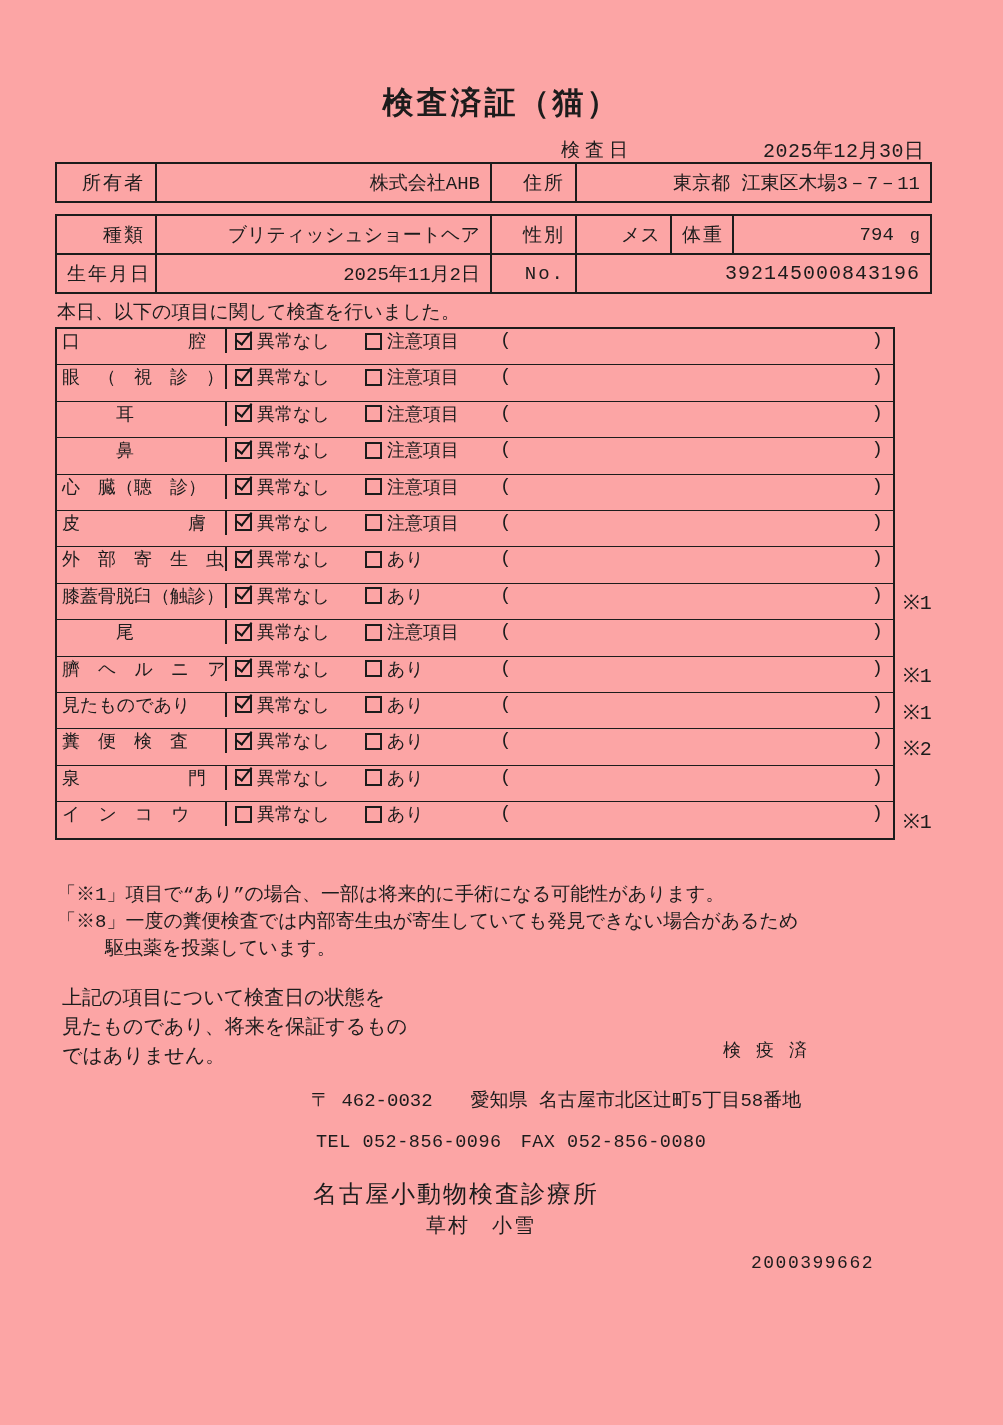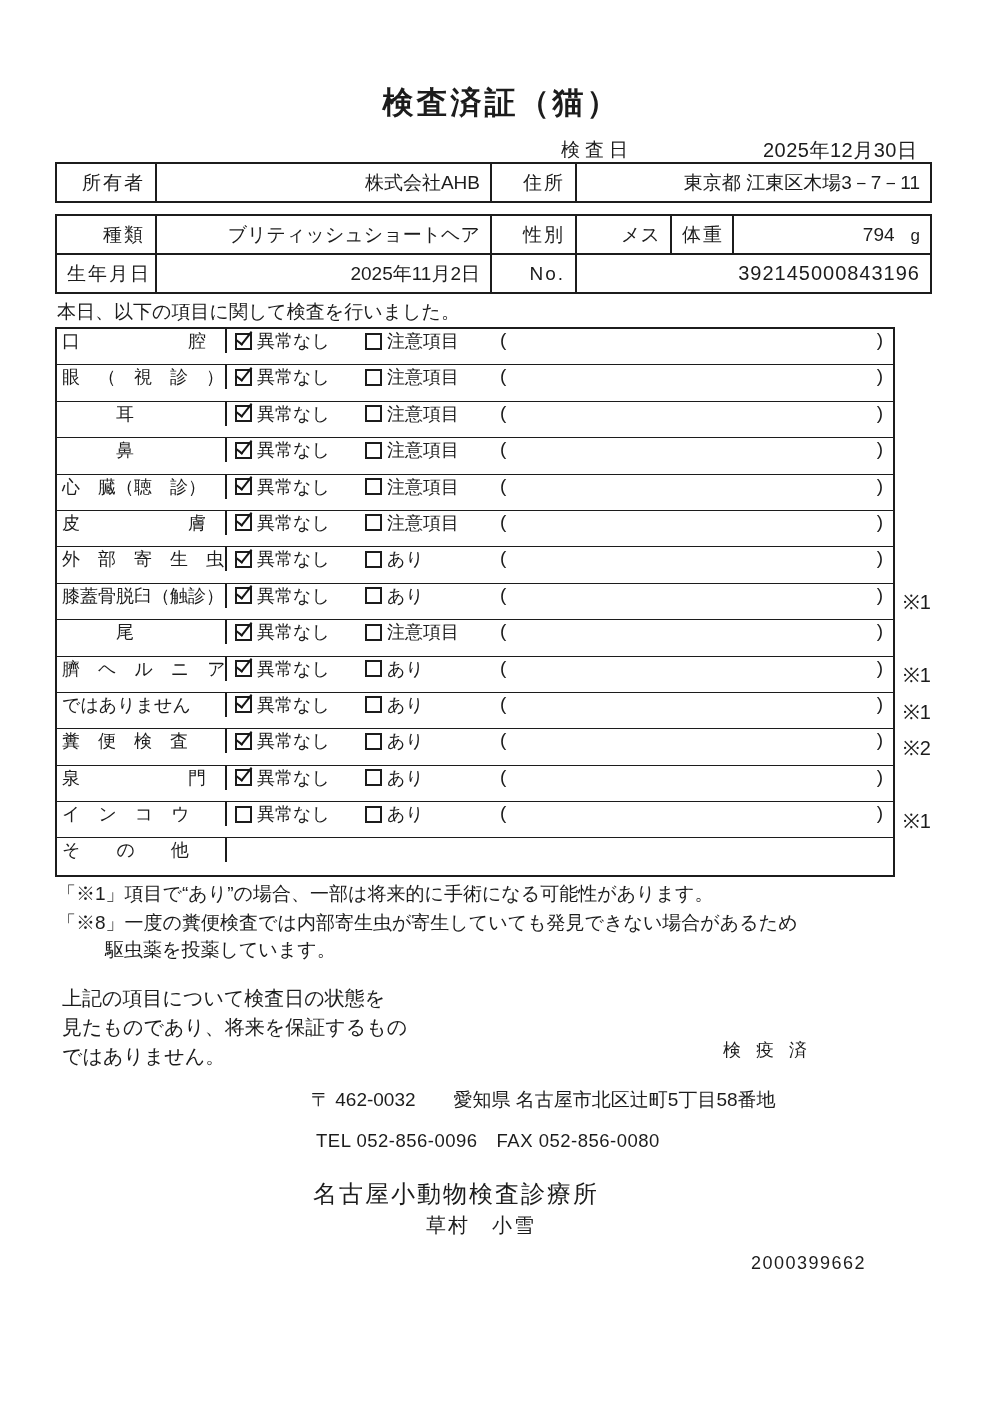--- a/index.html
+++ b/index.html
@@ -1,22 +1,22 @@
 <!DOCTYPE html>
 <html><head>
 <meta charset="utf-8">
 <style>
   html, body { margin: 0; padding: 0; background: #e8e8e6; }
   .page {
     position: relative;
     width: 1003px;
     height: 1425px;
     margin: 0 auto;
-    background: #ffffff;
-    font-family: Liberation Sans, sans-serif;
+    background: #fca5a5;
+    font-family: Liberation Mono, monospace;
     color: #1c1c1c;
     overflow: hidden;
   }
   .abs { position: absolute; }
 
   .title {
     top: 82px; left: 0; width: 100%;
     text-align: center;
     font-size: 31px;
     font-weight: 600;
@@ -350,21 +350,21 @@
         <span>あり</span>
       </div>
       <div class="cell paren">
         <span>(</span>
         <span></span>
         <span>)</span>
       </div>
       <span class="mark">※1</span>
     </div>
       <div class="insp-row">
-      <div class="cell name">ではありません</div>
+      <div class="cell name">見たものであり</div>
       <div class="cell check1">
         <span class="checkbox checked"></span>
         <span>異常なし</span>
       </div>
       <div class="cell check2">
         <span class="checkbox"></span>
         <span>あり</span>
       </div>
       <div class="cell paren">
         <span>(</span>
@@ -416,37 +416,20 @@
       <div class="cell check2">
         <span class="checkbox"></span>
         <span>あり</span>
       </div>
       <div class="cell paren">
         <span>(</span>
         <span></span>
         <span>)</span>
       </div>
       <span class="mark">※1</span>
-    </div>
-      <div class="insp-row">
-      <div class="cell name">そ　　の　　他</div>
-      <div class="cell check1">
-
-        <span></span>
-      </div>
-      <div class="cell check2">
-
-        <span></span>
-      </div>
-      <div class="cell paren">
-        <span></span>
-        <span></span>
-        <span></span>
-      </div>
-      <span class="mark"></span>
     </div>
     </div>
 
   <div class="abs footnote1">「※1」項目で“あり”の場合、一部は将来的に手術になる可能性があります。</div>
   <div class="abs footnote2">
     <span>「※8」一度の糞便検査では内部寄生虫が寄生していても発見できない場合があるため</span>
     <span class="second-line">駆虫薬を投薬しています。</span>
   </div>
 
   <div class="abs disclaimer">上記の項目について検査日の状態を

